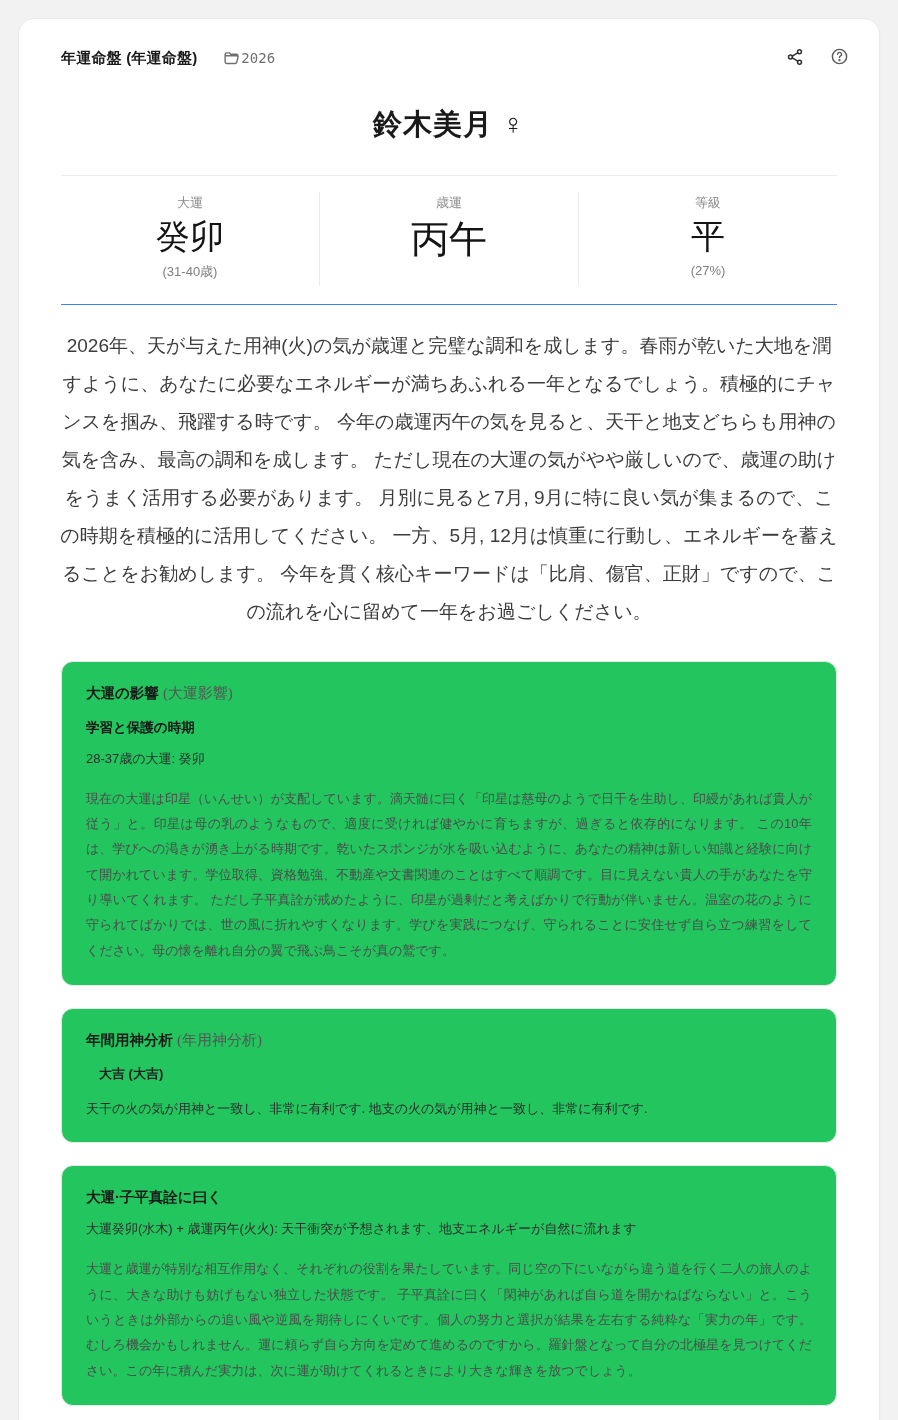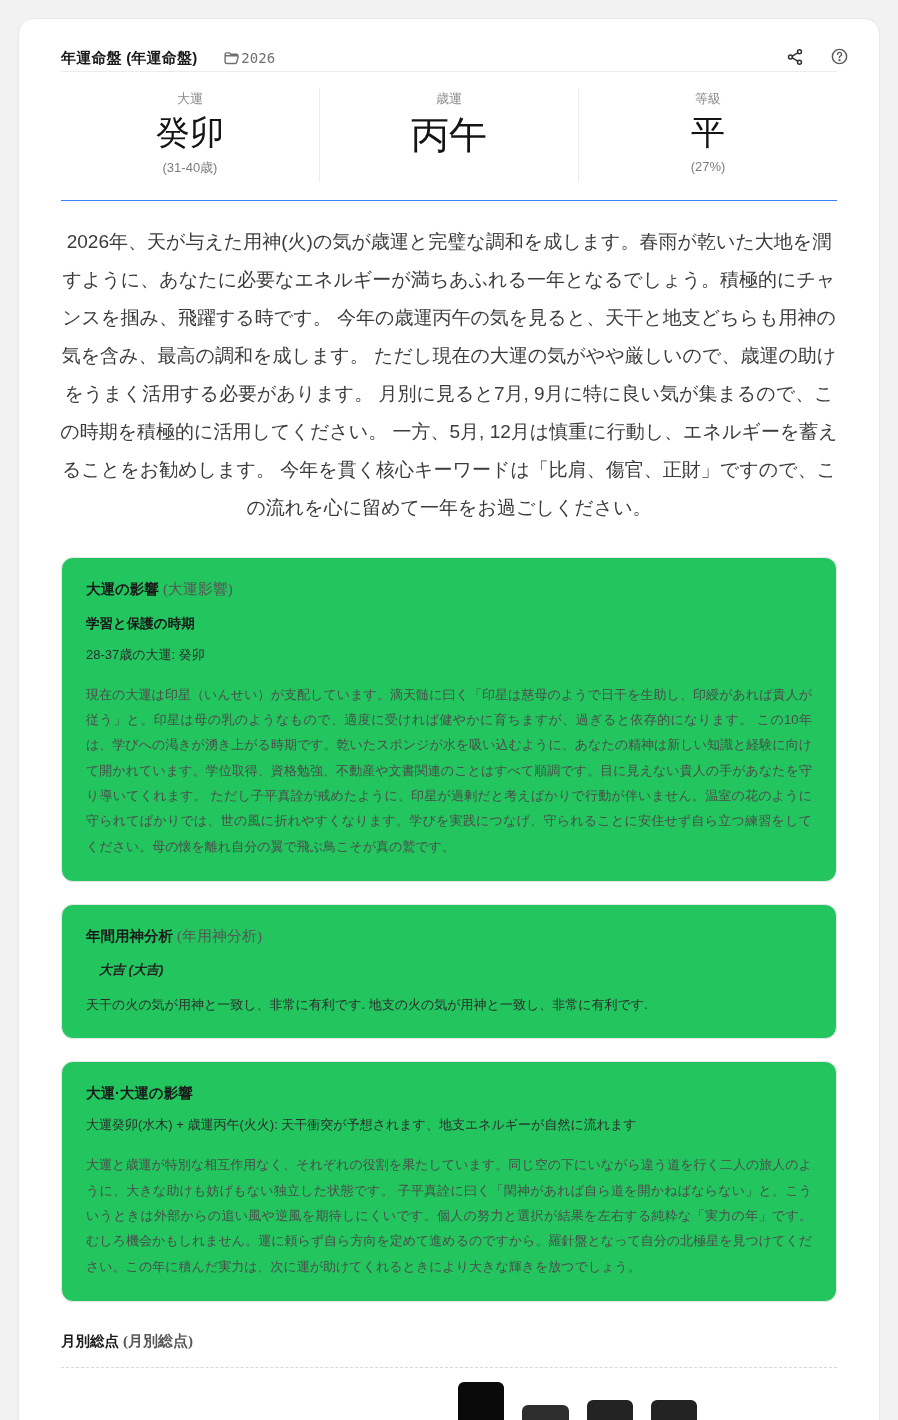--- a/index.html
+++ b/index.html
@@ -59,21 +59,21 @@
     border: 1px solid #e7e7e7;
     border-radius: 12px;
     background: #22c55e;
     margin: 0 18px 22px 18px;
     padding: 22px 24px;
   }
   .card-title { font-size: 14.5px; font-weight: bold; }
   .card-title .alt { font-family: "Liberation Serif", "DejaVu Serif", serif; font-weight: normal; color: #565656; font-size: 15px; }
   .card-subtitle { font-size: 13.5px; font-weight: bold; margin-top: 16px; color: #191919; }
   .card-meta { font-size: 13px; margin-top: 13px; color: #2c2c2c; }
-  .card-badge { font-size: 13px; font-weight: bold; margin-top: 15px; padding-left: 13px; color: #222; font-style: italic; }
+  .card-badge { font-size: 13px; font-weight: bold; margin-top: 15px; padding-left: 13px; color: #222; }
   .card-body {
     margin-top: 18px;
     font-size: 13px;
     line-height: 1.95;
     color: #4c4c4c;
     text-align: justify;
   }
   .card-body.tight { margin-top: 14px; color: #2c2c2c; line-height: 1.8; }
   
   .monthly { margin: 30px 18px 0 18px; }
@@ -117,20 +117,23 @@
           <svg width="19" height="19" viewBox="0 0 24 24" fill="none" stroke="currentColor" stroke-width="1.8" stroke-linecap="round">
               <circle cx="12" cy="12" r="9"></circle>
               <path d="M9.6 9.3a2.5 2.5 0 1 1 3.4 2.33c-.75.3-1 .87-1 1.62"></path>
               <circle cx="12" cy="16.6" r="0.6" fill="currentColor"></circle>
             </svg>
         </span>
       </button>
     </div>
   </div>
 
+  <div class="name-row">
+    <h1><span>鈴木美月</span> <span class="gender">♀</span></h1>
+  </div>
 
   <div class="pillars">
     <div class="pillar">
       <div class="pillar-caption">大運</div>
       <div class="pillar-value">癸卯</div>
       <div class="pillar-sub">(31-40歳)</div>
     </div>
     <div class="pillar mid">
       <div class="pillar-caption">歳運</div>
       <div class="pillar-value">丙午</div>
@@ -152,21 +155,21 @@
     <div class="card-body">現在の大運は印星（いんせい）が支配しています。滴天髄に曰く「印星は慈母のようで日干を生助し、印綬があれば貴人が従う」と。印星は母の乳のようなもので、適度に受ければ健やかに育ちますが、過ぎると依存的になります。 この10年は、学びへの渇きが湧き上がる時期です。乾いたスポンジが水を吸い込むように、あなたの精神は新しい知識と経験に向けて開かれています。学位取得、資格勉強、不動産や文書関連のことはすべて順調です。目に見えない貴人の手があなたを守り導いてくれます。 ただし子平真詮が戒めたように、印星が過剰だと考えばかりで行動が伴いません。温室の花のように守られてばかりでは、世の風に折れやすくなります。学びを実践につなげ、守られることに安住せず自ら立つ練習をしてください。母の懐を離れ自分の翼で飛ぶ鳥こそが真の鷲です。</div>
   </div>
 
   <div class="card">
     <div class="card-title"><span>年間用神分析</span> <span class="alt">(年用神分析)</span></div>
     <div class="card-badge">大吉 (大吉)</div>
     <div class="card-body tight">天干の火の気が用神と一致し、非常に有利です. 地支の火の気が用神と一致し、非常に有利です.</div>
   </div>
 
   <div class="card">
-    <div class="card-title">大運·大運の影響</div>
+    <div class="card-title">大運·子平真詮に曰く</div>
     <div class="card-meta">大運癸卯(水木) + 歳運丙午(火火): 天干衝突が予想されます、地支エネルギーが自然に流れます</div>
     <div class="card-body">大運と歳運が特別な相互作用なく、それぞれの役割を果たしています。同じ空の下にいながら違う道を行く二人の旅人のように、大きな助けも妨げもない独立した状態です。 子平真詮に曰く「閑神があれば自ら道を開かねばならない」と。こういうときは外部からの追い風や逆風を期待しにくいです。個人の努力と選択が結果を左右する純粋な「実力の年」です。 むしろ機会かもしれません。運に頼らず自ら方向を定めて進めるのですから。羅針盤となって自分の北極星を見つけてください。この年に積んだ実力は、次に運が助けてくれるときにより大きな輝きを放つでしょう。</div>
   </div>
 
   <div class="monthly">
     <div class="monthly-header"><span>月別総点</span> <span class="alt">(月別総点)</span></div>
 
     <div class="chart-wrap">
       <div class="chart-area" id="chart-area">
 

